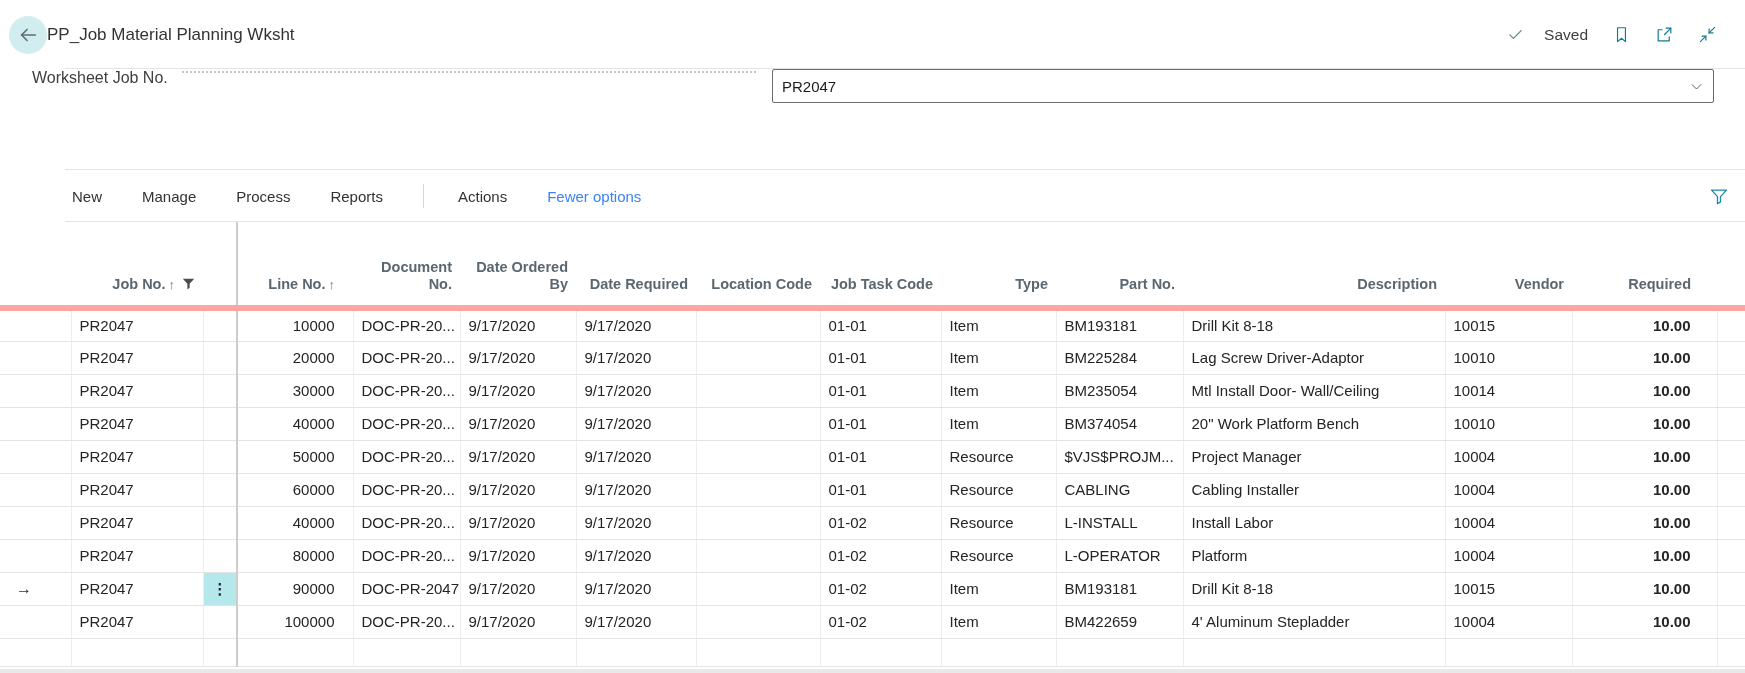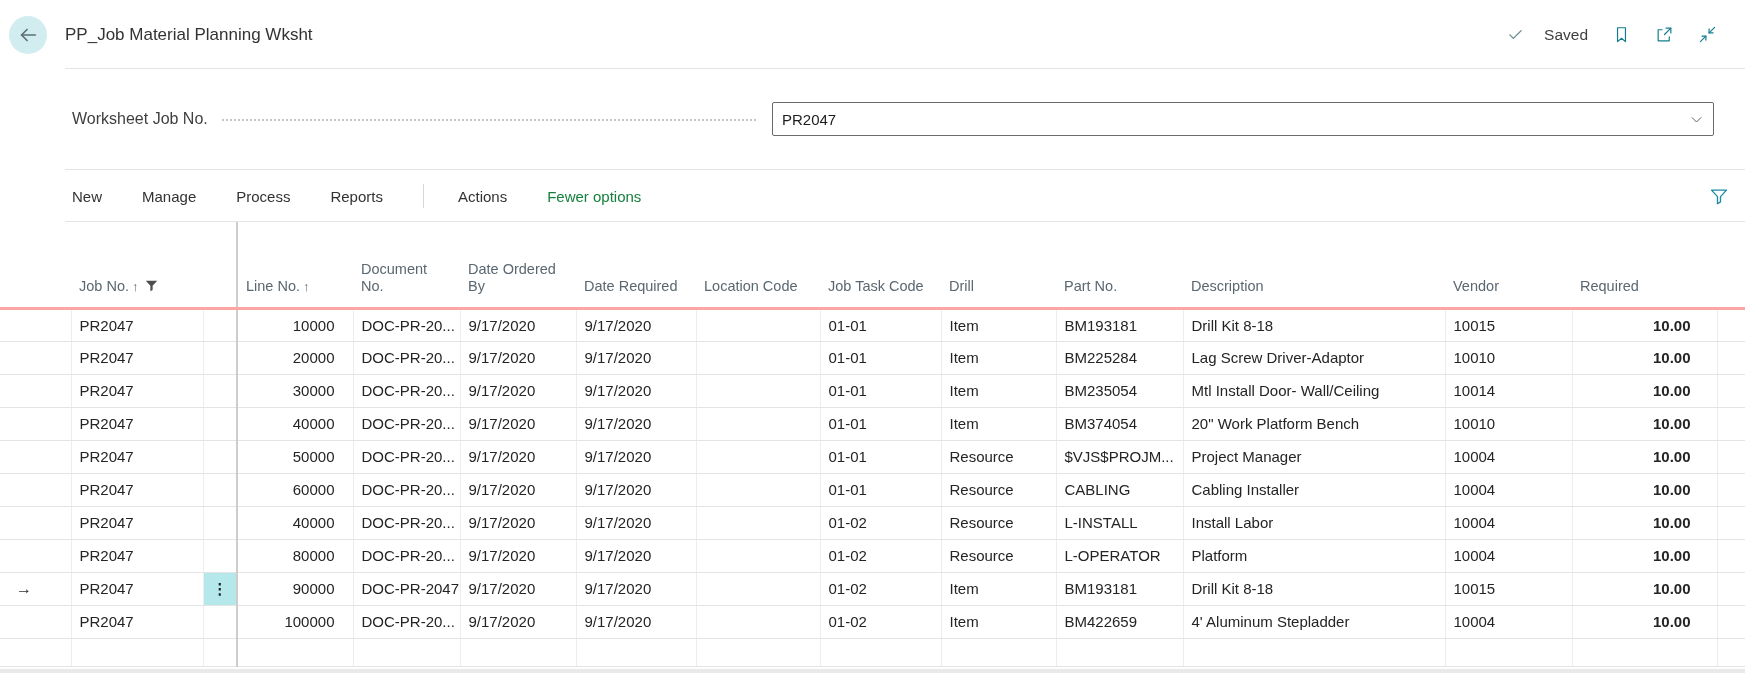--- a/index.html
+++ b/index.html
@@ -24,30 +24,30 @@
     content: ""; position: absolute; left: 65px; right: 0; bottom: 0;
     border-bottom: 1px solid #e4e4e4;
   }
   .back-btn {
     width: 38px; height: 38px; border-radius: 50%;
     background: #d2edf0;
     margin-left: 9px;
     display: flex; align-items: center; justify-content: center;
     cursor: pointer; flex: 0 0 auto;
   }
-  .page-title { margin-left: 18px; font-size: 17px; color: #333; white-space: nowrap; }
+  .page-title { font-size: 17px; color: #333; white-space: nowrap; }
   .tb-right { margin-left: auto; display: flex; align-items: center; gap: 24px; }
   .saved { display: flex; align-items: center; gap: 20px; font-size: 15.5px; color: #3f3f3f; }
   .icon-btn { display: flex; align-items: center; justify-content: center; cursor: pointer; }
 
   
   .field-row {
     height: 100px;
-    display: flex; align-items: center;
-    padding: 0 31px 0 72px;
+    display: flex; 
+    padding: 0 31px 0 32px;
   }
   .field-label { font-size: 16px; color: #3f3f3f; white-space: nowrap; }
   .leader {
     flex: 1; height: 0;
     border-top: 2px dotted #c6c6c6;
     margin: 2px 16px 0 14px;
   }
   .combo {
     flex: 0 0 942px; height: 34px;
     border: 1px solid #6b6b6b; border-radius: 2px;
@@ -70,34 +70,34 @@
     display: flex; align-items: center;
     padding: 0 16px 0 72px;
     position: relative;
   }
   .toolbar::after {
     content: ""; position: absolute; left: 65px; right: 0; bottom: 0;
     border-bottom: 1px solid #e4e4e4;
   }
   .tb-item { font-size: 15px; color: #323232; margin-right: 40px; white-space: nowrap; cursor: pointer; }
   .tb-divider { width: 1px; height: 24px; background: #d6d6d6; margin-right: 34px; }
-  .fewer { color: #15803d; text-align: center; }
+  .fewer { color: #3b82f6; text-align: center; }
   .toolbar-funnel { margin-left: auto; display: flex; cursor: pointer; }
 
   
   table.grid {
     width: 1745px; border-collapse: collapse; table-layout: fixed;
     font-size: 15px; color: #242424;
   }
   .grid thead th {
     height: 86px; vertical-align: bottom;
     padding: 0 8px 12px 8px;
-    font-weight: 400; font-size: 14.5px; color: #5b6770;
-    text-align: left; line-height: 17px;
-    border-bottom: 3px solid #fca5a5;
+    font-weight: 700; font-size: 14.5px; color: #5b6770;
+    text-align: right; line-height: 17px;
+    border-bottom: 6px solid #fca5a5;
     white-space: normal; overflow: hidden;
   }
   .grid tbody td {
     height: 33px; padding: 0 8px;
     border-bottom: 1px solid #e4e4e4;
     border-right: 1px solid #ededed;
     white-space: nowrap; overflow: hidden;
   }
   .grid td.c-trail { border-right: none; }
   .grid .fz { border-left: 2px solid #cfcdcb; }   
@@ -214,21 +214,21 @@
       </th>
       <th></th>
       <th class="num c-line fz">
         <span>Line No.</span><span class="sort">↑</span>
       </th>
       <th>Document No.</th>
       <th>Date Ordered By</th>
       <th>Date Required</th>
       <th>Location Code</th>
       <th>Job Task Code</th>
-      <th>Drill</th>
+      <th>Type</th>
       <th>Part No.</th>
       <th>Description</th>
       <th>Vendor</th>
       <th class="num qty">Required</th>
       <th></th>
     </tr>
   </thead>
   <tbody>
     <tr>
       <td class="c-sel"></td>

